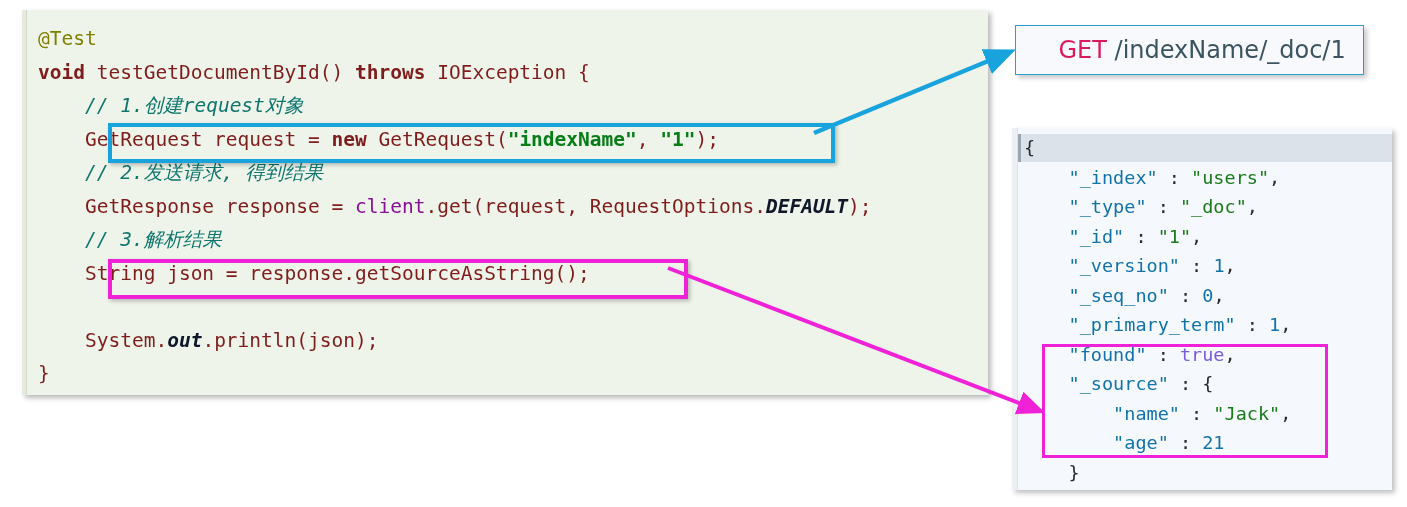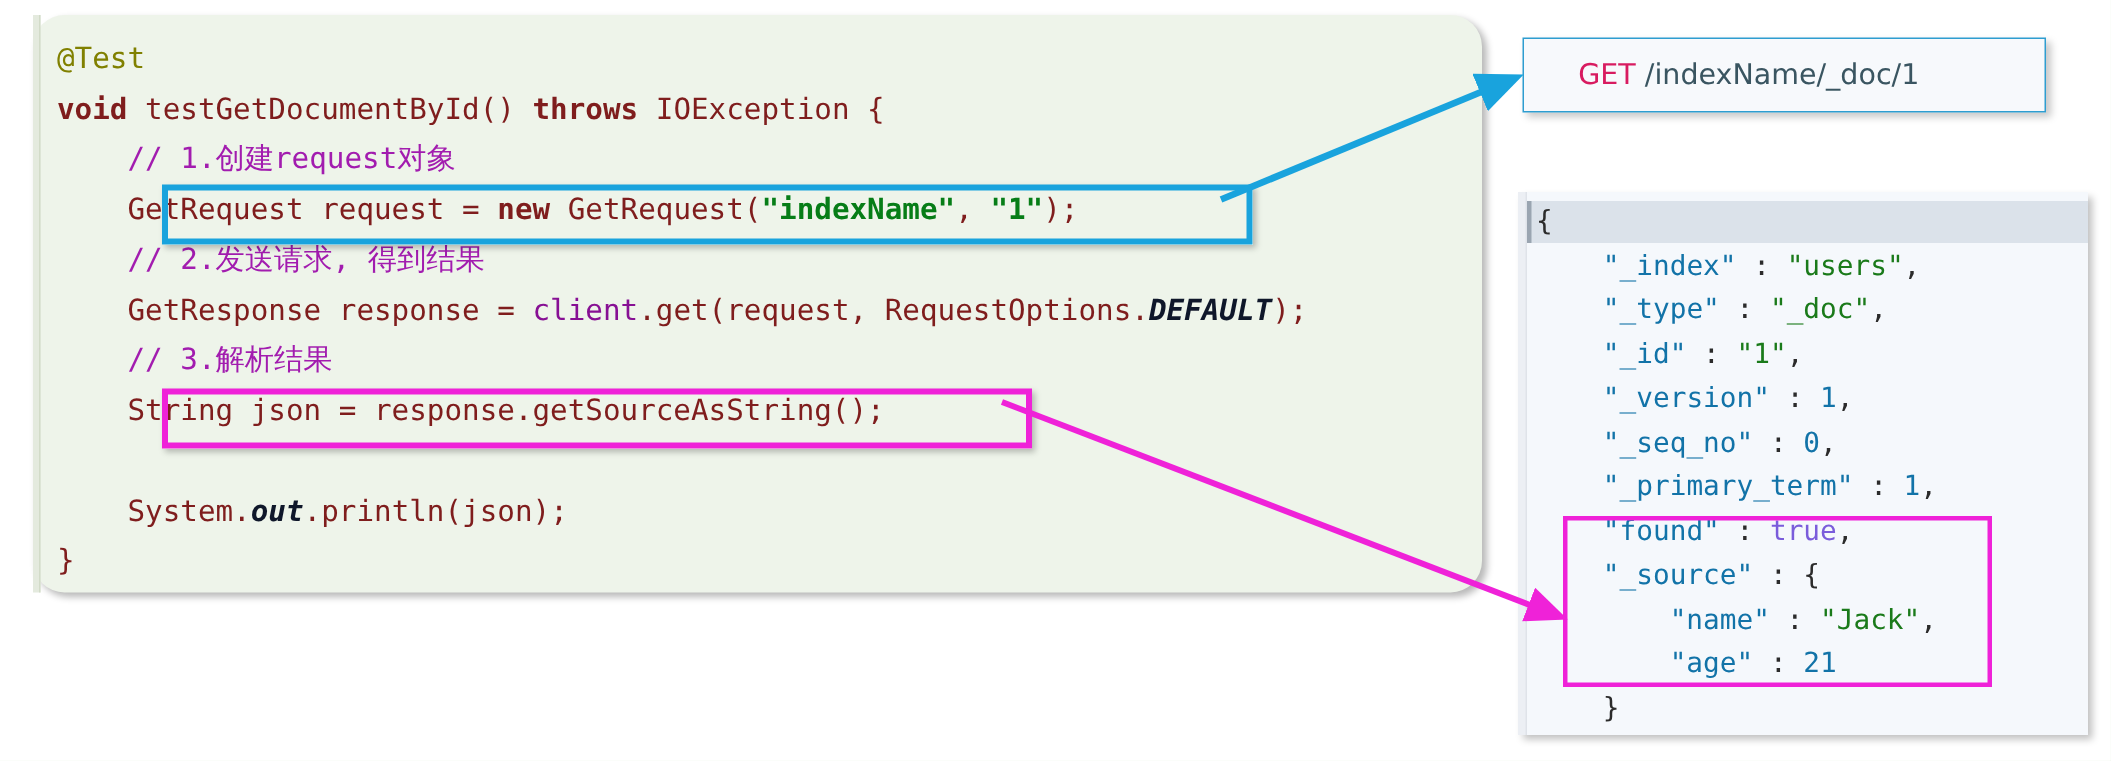--- a/index.html
+++ b/index.html
@@ -18,21 +18,20 @@
   
   #code-panel {
     position: absolute;
     left: 22px;
     top: 10px;
     width: 966px;
     height: 385px;
     background: #eef4ea;
     box-shadow: 3px 3px 5px rgba(0,0,0,0.28);
     box-sizing: border-box;
-    border-radius: 21px;
   }
   #code-gutter {
     position: absolute;
     left: 0;
     top: 0;
     width: 5px;
     height: 100%;
     background: #e4eade;
     border-right: 1px solid #d2dbc8;
     box-sizing: border-box;
@@ -43,21 +42,21 @@
     top: 12px;
     font-family: "DejaVu Sans Mono", monospace;
     font-size: 19.5px;
     line-height: 33.5px;
     white-space: pre;
     color: #1d1d1d;
   }
   .kw        { color: #7f1d1d; font-weight: bold; }
   .anno      { color: #808000; }
   .str       { color: #067d17; font-weight: bold; }
-  .cmt       { color: #a21caf; }
+  .cmt       { color: #0f766e; font-style: italic; }
   .fld       { color: #871094; font-weight: normal; }
   .stat      { color: #0f172a; font-weight: bold; font-style: italic; }
   .plain     { color: #7f1d1d; text-align: right; }
 
   
   #box-getrequest {
     position: absolute;
     left: 86px;
     top: 113px;
     width: 727px;
@@ -89,21 +88,21 @@
     background: #f7f9fc;
     border: 1px solid #2e9dd0;
     box-sizing: border-box;
     box-shadow: 3px 3px 5px rgba(0,0,0,0.22);
     display: flex;
     align-items: center;
     padding-left: 12px;
   }
   #get-line {
     font-family: "DejaVu Sans", sans-serif;
-    font-size: 19px;
+    font-size: 24px;
     white-space: pre;
   }
   .http-verb { color: #d81b60; }
   .http-path { color: #3a5561; }
 
   
   #json-panel {
     position: absolute;
     left: 1012px;
     top: 128px;

